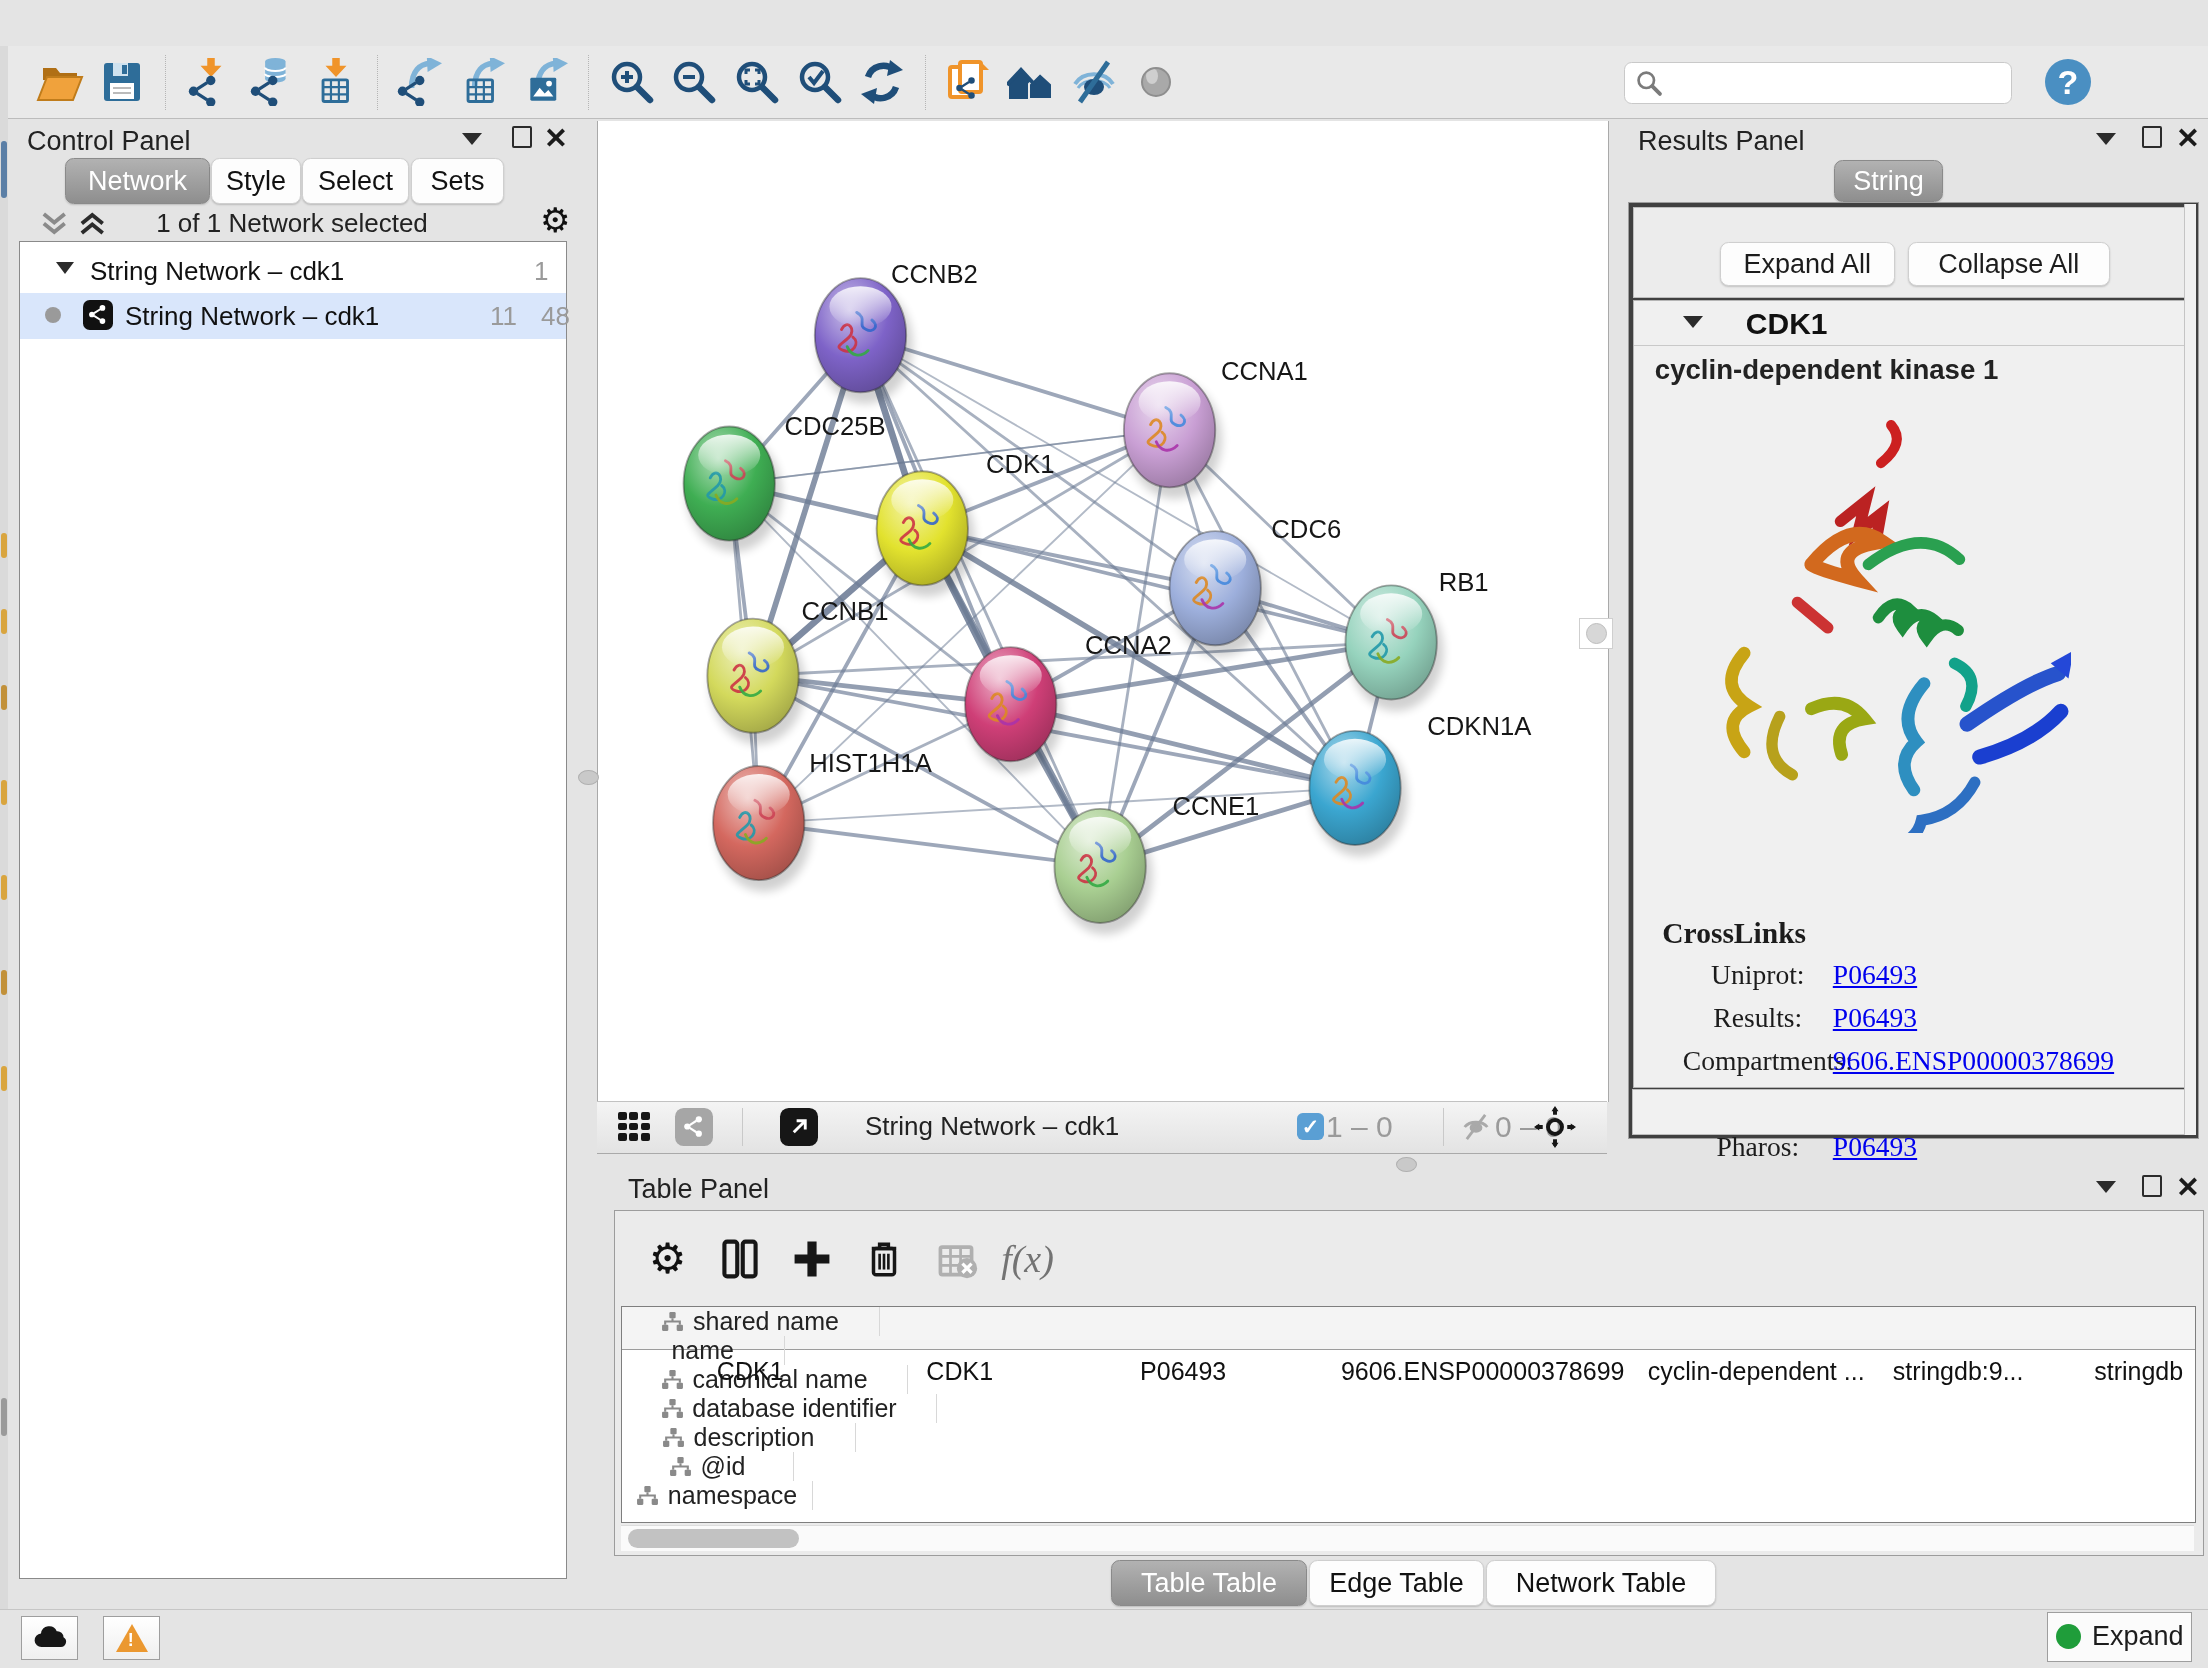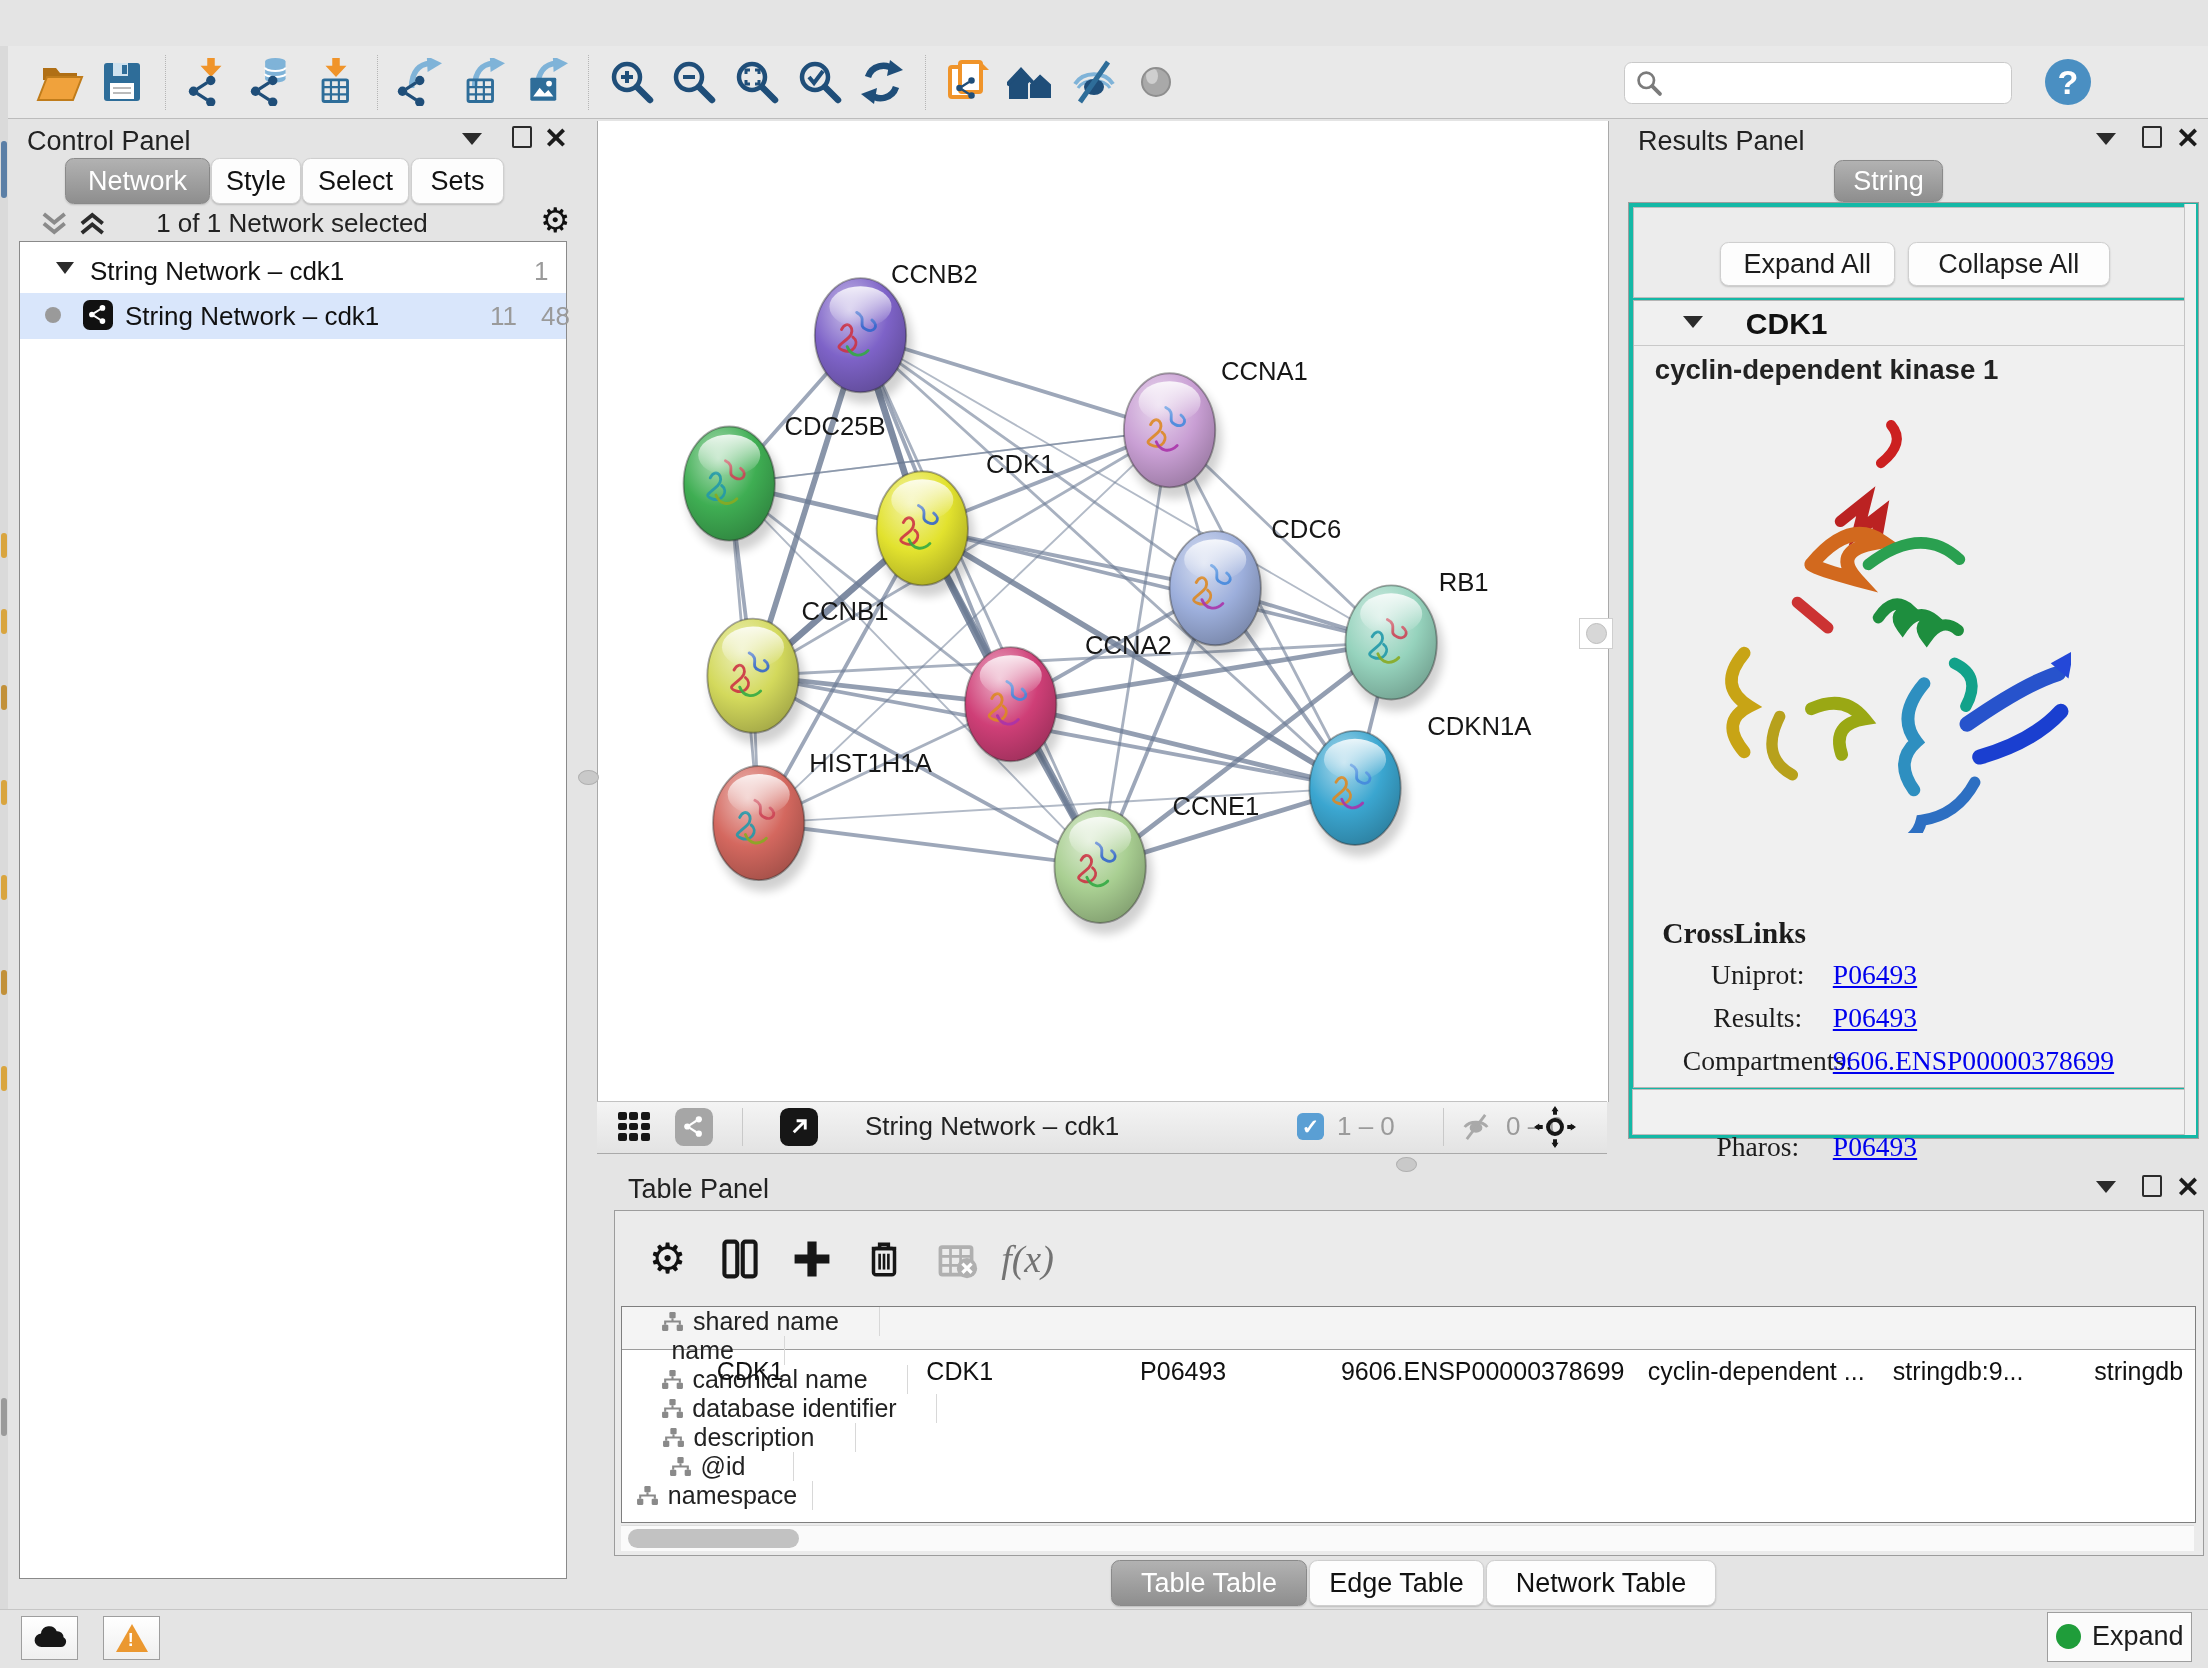--- a/index.html
+++ b/index.html
@@ -57,27 +57,27 @@
   .nt-sep{position:absolute;top:5.7px;width:0;height:38px;border-left:1.9px solid #c9c9c9;}
   .grid9{display:grid;grid-template-columns:repeat(3,8.6px);grid-gap:2.9px;}
   .grid9 div{width:8.6px;height:7.6px;background:#161616;border-radius:1.9px;}
   .share-gray{width:38px;height:38px;border-radius:8.6px;background:#a6a6a6;
     display:flex;align-items:center;justify-content:center;}
   .blk-btn{width:38px;height:38px;border-radius:8.6px;background:#161616;
     display:flex;align-items:center;justify-content:center;}
   .nt-title{font-size:26px;color:#222;}
   .cbx{width:27px;height:27px;border-radius:5.7px;background:#5a9fd4;display:flex;align-items:center;
     justify-content:center;color:#fff;font-size:21px;font-weight:bold;}
-  .nt-count{font-size:26px;color:#9a9a9a;margin-left:13px;}
+  .nt-count{font-size:30px;color:#9a9a9a;margin-left:2px;}
   .grip-v{position:absolute;width:19px;height:13.3px;border-radius:50%;background:#c9c9c9;border:1px solid #b0b0b0;}
   .grip-sq{position:absolute;width:32px;height:28.5px;background:#fff;border:1px solid #cfcfcf;
     display:flex;align-items:center;justify-content:center;}
   .grip-sq div{width:19px;height:19px;border-radius:50%;background:#d7d7d7;border:1px solid #bdbdbd;}
   
-  .rp-outer{position:absolute;left:1628px;top:202px;width:569px;height:935px;background:#14b8a6;
+  .rp-outer{position:absolute;left:1628px;top:202px;width:569px;height:935px;background:#404040;
     border:1.9px solid #9e9e9e;}
   .rp-btnbox{position:absolute;left:3.8px;top:3.8px;width:557px;height:89px;background:#ececec;border:1px solid #bdbdbd;}
   .rp-btn{position:absolute;top:34px;height:42px;border:1px solid #cfcfcf;border-radius:8.6px;background:#fdfdfd;
     box-shadow:0 1px 1.9px rgba(0,0,0,.18);font-size:27px;text-align:center;line-height:42px;}
   .rp-cdkbox{position:absolute;left:3.8px;top:97px;width:557px;height:786px;background:#f0f0f0;border:1px solid #b5b5b5;}
   .rp-generow{position:absolute;left:0;top:0;width:100%;height:44px;border-bottom:1px solid #c9c9c9;}
   .rp-gene{position:absolute;left:112px;top:5.7px;font-size:30px;font-weight:bold;color:#111;}
   .rp-desc{position:absolute;left:21px;top:53px;font-size:27.6px;color:#222;font-weight:bold;}
   .cl-title{position:absolute;left:28.5px;top:616px;font-size:29.5px;font-weight:bold;font-family:"Liberation Serif",serif;}
   .cl-rows{position:absolute;left:49px;top:658px;width:495px;text-align:center;}

